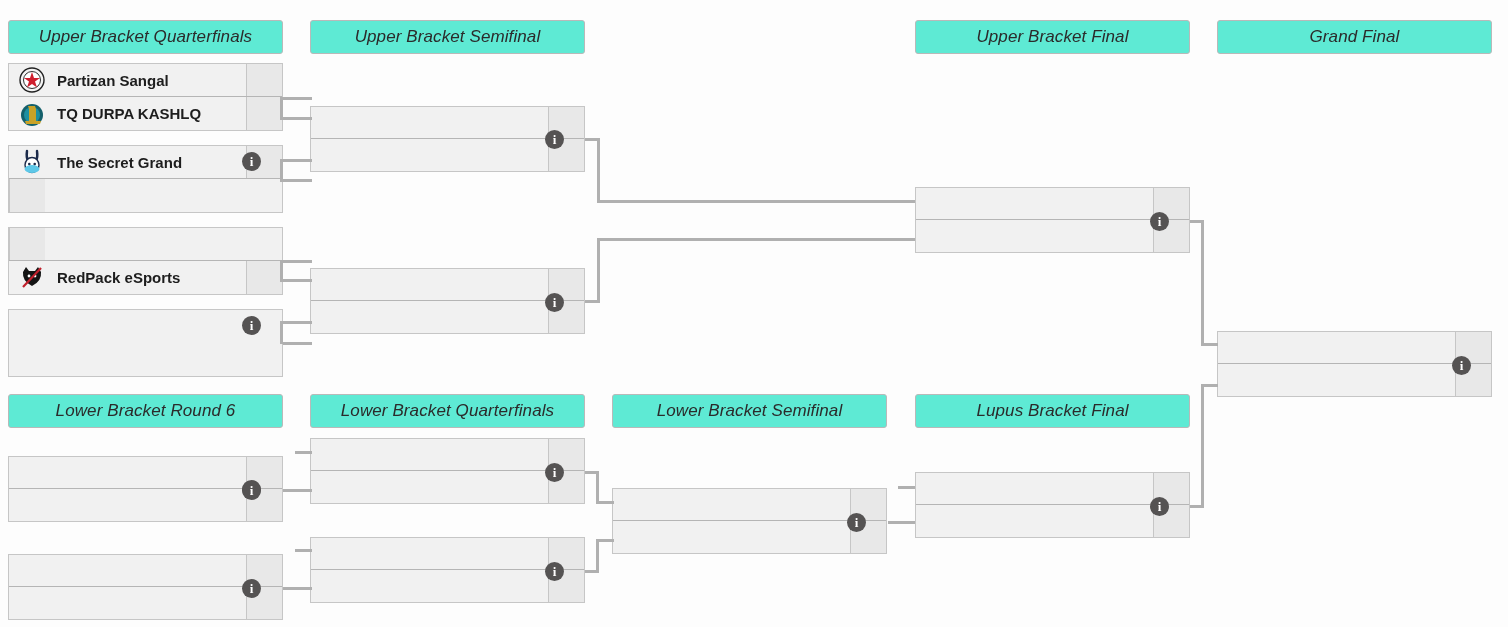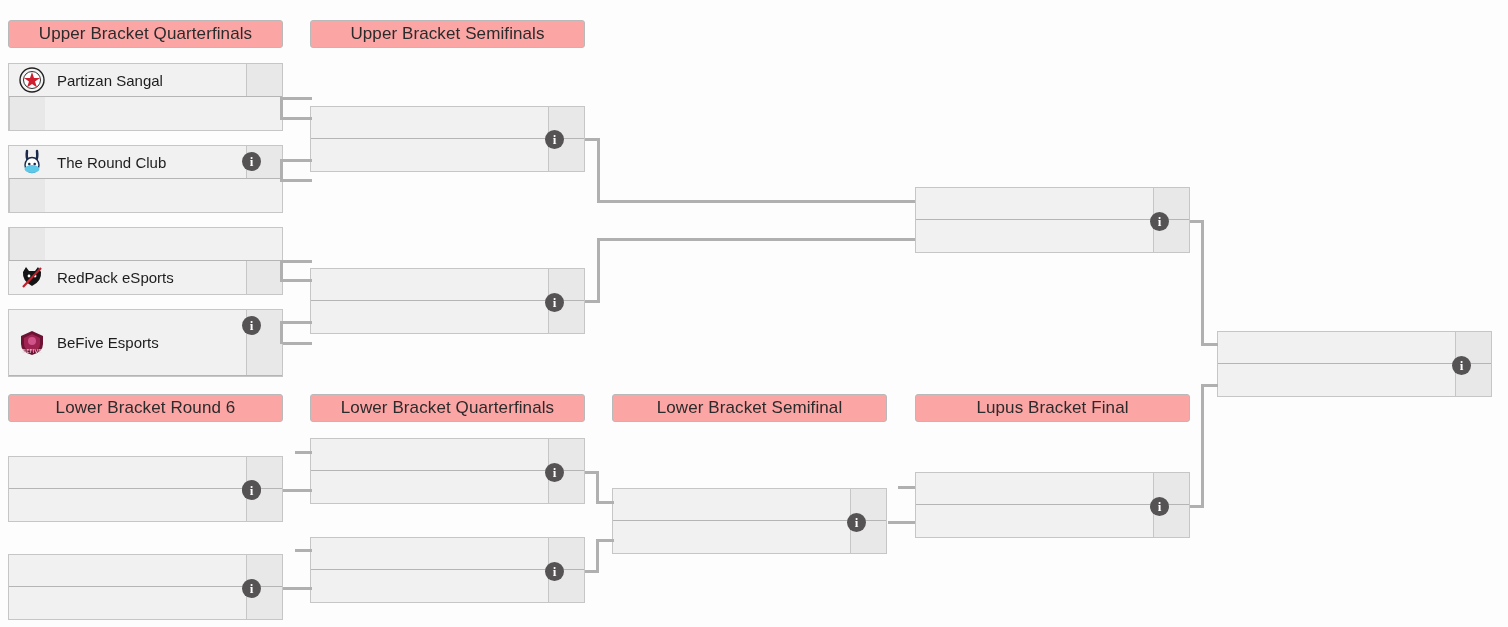--- a/index.html
+++ b/index.html
@@ -13,31 +13,32 @@
     position: relative;
     width: 1508px;
     height: 627px;
     background: #fdfdfd;
     overflow: hidden;
   }
 
   
   .round-header {
     position: absolute;
-    height: 28px;
-    background: #fca5a5;
+    height: 34px;
+    background: #5eead4;
     border: 1px solid #b9b9b9;
     border-radius: 3px;
     display: flex;
     align-items: center;
     justify-content: center;
     font-size: 17px;
     color: #2b2b2b;
     letter-spacing: .1px;
     white-space: nowrap;
+    font-style: italic;
   }
 
   
   .match {
     position: absolute;
     background: #f1f1f1;
     border: 1px solid #c6c6c6;
     display: flex;
     flex-direction: column;
   }
@@ -50,20 +51,21 @@
   }
   .match .slot.top { border-bottom: 1px solid #b5b5b5; }
 
   .slot .team-cell {
     flex: 1 1 auto;
     display: flex;
     align-items: center;
     height: 100%;
     padding-left: 8px;
     overflow: hidden;
+    font-weight: bold;
   }
   .slot .score-cell {
     width: 36px;
     flex: 0 0 36px;
     height: 100%;
     background: #e8e8e8;
     border-left: 1px solid #c6c6c6;
     display: flex;
     align-items: center;
     justify-content: center;
@@ -120,21 +122,27 @@
 </style>
 </head>
 <body>
 
 <div id="bracket-root">
 
   <div class="round-header" style="left:8px;  top:20px;  width:275px;">
       <span>Upper Bracket Quarterfinals</span>
     </div>
   <div class="round-header" style="left:310px;top:20px;  width:275px;">
-      <span>Upper Bracket Semifinals</span>
+      <span>Upper Bracket Semifinal</span>
+    </div>
+  <div class="round-header" style="left:915px;top:20px;  width:275px;">
+      <span>Upper Bracket Final</span>
+    </div>
+  <div class="round-header" style="left:1217px;top:20px; width:275px;">
+      <span>Grand Final</span>
     </div>
 
   <div class="round-header" style="left:8px;  top:394px; width:275px;">
       <span>Lower Bracket Round 6</span>
     </div>
   <div class="round-header" style="left:310px;top:394px; width:275px;">
       <span>Lower Bracket Quarterfinals</span>
     </div>
   <div class="round-header" style="left:612px;top:394px; width:275px;">
       <span>Lower Bracket Semifinal</span>
@@ -202,38 +210,48 @@
               <circle cx="15" cy="15" r="12" fill="#f4f4f4" stroke="#222" stroke-width="1.4"></circle>
               <circle cx="15" cy="15" r="8.5" fill="#fff" stroke="#333" stroke-width="1"></circle>
               <path d="M15 7 L17 13 L23 13 L18 16.5 L20 22.5 L15 19 L10 22.5 L12 16.5 L7 13 L13 13 Z" fill="#cf1f2e"></path>
             </svg>
         </span>
         <span class="team-name">Partizan Sangal</span>
       </div>
       <div class="score-cell"></div>
     </div>
     <div class="slot bottom">
+      <div class="team-cell">
+        <span class="team-logo">
+          <svg viewBox="0 0 30 30" width="30" height="30">
+              <circle cx="15" cy="16" r="11" fill="#14606b"></circle>
+              <circle cx="15" cy="16" r="8" fill="#1e8fa0"></circle>
+              <path d="M11 7 h7 l1 3 v12 h5 l-1 3 H9 l-1-3 h4 V10 l-1-3 z" fill="#c9a227"></path>
+            </svg>
+        </span>
+        <span class="team-name">TQ DURPA KASHLQ</span>
+      </div>
       <div class="score-cell"></div>
     </div>
     <div class="info-badge" style="left:233px; top:88px;">i</div>
   </div>
 
   <div class="match" style="left:8px; top:145px; width:275px; height:68px;">
     <div class="slot top">
       <div class="team-cell">
         <span class="team-logo">
           <svg viewBox="0 0 30 30" width="30" height="30">
               <path d="M10 4 q-1 6 1 10 M20 4 q1 6 -1 10" stroke="#1b2a4a" stroke-width="2.4" fill="none" stroke-linecap="round"></path>
               <ellipse cx="15" cy="18" rx="7" ry="7.5" fill="#ffffff" stroke="#1b2a4a" stroke-width="1.4"></ellipse>
               <ellipse cx="15" cy="22" rx="7.5" ry="4" fill="#5ec8e8"></ellipse>
               <circle cx="12.3" cy="17" r="1.3" fill="#1b2a4a"></circle>
               <circle cx="17.7" cy="17" r="1.3" fill="#1b2a4a"></circle>
             </svg>
         </span>
-        <span class="team-name">The Round Club</span>
+        <span class="team-name">The Secret Grand</span>
       </div>
       <div class="score-cell"></div>
     </div>
     <div class="slot bottom">
       <div class="score-cell"></div>
     </div>
     <div class="info-badge" style="left:233px; top:170px;">i</div>
   </div>
 
   <div class="match" style="left:8px; top:227px; width:275px; height:68px;">
@@ -251,34 +269,20 @@
             </svg>
         </span>
         <span class="team-name">RedPack eSports</span>
       </div>
       <div class="score-cell"></div>
     </div>
     <div class="info-badge" style="left:233px; top:252px;">i</div>
   </div>
 
   <div class="match" style="left:8px; top:309px; width:275px; height:68px;">
-    <div class="slot top">
-      <div class="team-cell">
-        <span class="team-logo">
-          <svg viewBox="0 0 30 30" width="30" height="30">
-              <path d="M15 3 l11 5 v8 q0 8 -11 11 q-11 -3 -11 -11 V8 z" fill="#6d1232"></path>
-              <path d="M15 6 l8 4 v6 q0 6 -8 8 q-8 -2 -8 -8 v-6 z" fill="#9e2350"></path>
-              <circle cx="15" cy="13" r="4" fill="#d0548a"></circle>
-              <text x="15" y="25" font-size="5.5" fill="#f0d7de" text-anchor="middle" font-family="DejaVu Sans">BEFIVE</text>
-            </svg>
-        </span>
-        <span class="team-name">BeFive Esports</span>
-      </div>
-      <div class="score-cell"></div>
-    </div>
 
   </div>
 
   <div class="match" style="left:310px; top:106px; width:275px; height:66px;">
     <div class="slot top">
       <div class="team-cell">
           <span class="team-name"></span>
         </div>
       <div class="score-cell"></div>
     </div>

